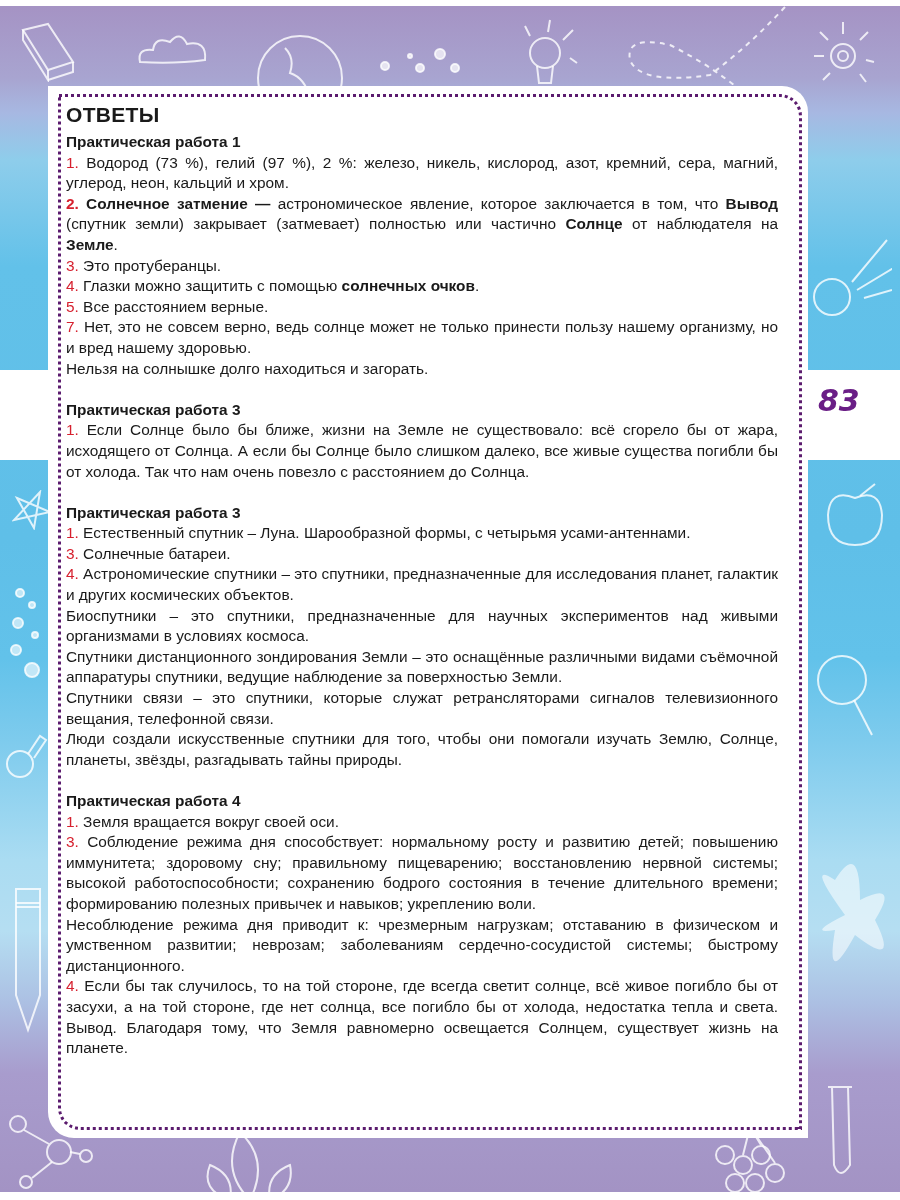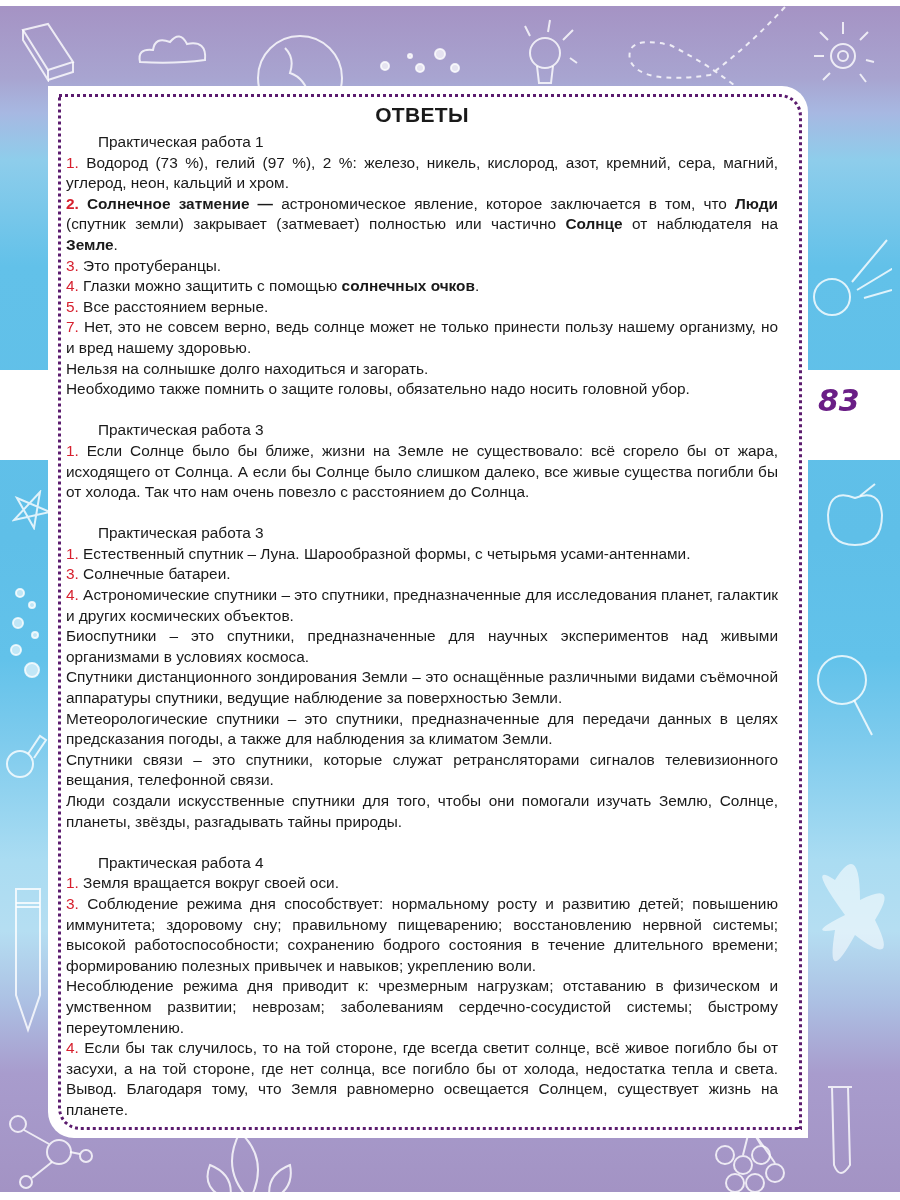--- a/index.html
+++ b/index.html
@@ -33,24 +33,24 @@
   .card-border {
     position: absolute; left: 58px; top: 94px; width: 744px; height: 1036px;
     border: 3px dotted #5b1b6e;
     border-radius: 0 22px 0 22px;
   }
   .content {
     position: absolute; left: 66px; top: 100px; width: 712px;
     font-size: 15.4px; line-height: 20.6px; color: #1a1a1a;
   }
   .title {
-    text-align: center; font-weight: bold; font-size: 21px;
+    font-weight: bold; font-size: 21px;
     line-height: 30px; margin-bottom: 2px; letter-spacing: 0.3px;
   }
-  .section-head { font-weight: normal; margin-left: 32px; }
+  .section-head { font-weight: bold; }
   .gap { height: 20.6px; }
   .num { color: #d6202e; }
   .b { font-weight: bold; text-align: right; }
   .just { text-align: justify; text-align-last: left; }
   .page-number {
     position: absolute; left: 818px; top: 383px;
     font-family: "DejaVu Sans", sans-serif; font-style: italic;
     font-size: 30px; color: #6a1e86; font-weight: bold;
   }
 </style>
@@ -155,42 +155,40 @@
 <div class="card"></div>
 <div class="card-border"></div>
 
 <div class="page-number">83</div>
 
 <div class="content">
   <div class="title">ОТВЕТЫ</div>
 
   <div class="section-head">Практическая работа 1</div>
   <div class="just"><span class="num">1.</span><span> Водород (73 %), гелий (97 %), 2 %: железо, никель, кислород, азот, кремний, сера, магний, углерод, неон, кальций и хром.</span></div>
-  <div class="just"><span class="num b">2.</span><span class="b"> Солнечное затмение —</span><span> астрономическое явление, которое заключается в том, что </span><span class="b">Люди</span><span> (спутник земли) закрывает (затмевает) полностью или частично </span><span class="b">Солнце</span><span> от наблюдателя на </span><span class="b">Земле</span><span>.</span></div>
+  <div class="just"><span class="num b">2.</span><span class="b"> Солнечное затмение —</span><span> астрономическое явление, которое заключается в том, что </span><span class="b">Вывод</span><span> (спутник земли) закрывает (затмевает) полностью или частично </span><span class="b">Солнце</span><span> от наблюдателя на </span><span class="b">Земле</span><span>.</span></div>
   <div><span class="num">3.</span><span> Это протуберанцы.</span></div>
   <div><span class="num">4.</span><span> Глазки можно защитить с помощью </span><span class="b">солнечных очков</span><span>.</span></div>
   <div><span class="num">5.</span><span> Все расстоянием верные.</span></div>
   <div class="just"><span class="num">7.</span><span> Нет, это не совсем верно, ведь солнце может не только принести пользу нашему организму, но и вред нашему здоровью.</span></div>
   <div class="just">Нельзя на солнышке долго находиться и загорать.</div>
-  <div class="just">Необходимо также помнить о защите головы, обязательно надо носить головной убор.</div>
   <div class="gap"></div>
 
   <div class="section-head">Практическая работа 3</div>
   <div class="just"><span class="num">1.</span><span> Если Солнце было бы ближе, жизни на Земле не существовало: всё сгорело бы от жара, исходящего от Солнца. А если бы Солнце было слишком далеко, все живые существа погибли бы от холода. Так что нам очень повезло с расстоянием до Солнца.</span></div>
   <div class="gap"></div>
 
   <div class="section-head">Практическая работа 3</div>
   <div><span class="num">1.</span><span> Естественный спутник – Луна. Шарообразной формы, с четырьмя усами-антеннами.</span></div>
   <div><span class="num">3.</span><span> Солнечные батареи.</span></div>
   <div class="just"><span class="num">4.</span><span> Астрономические спутники – это спутники, предназначенные для исследования планет, галактик и других космических объектов.</span></div>
   <div class="just">Биоспутники – это спутники, предназначенные для научных экспериментов над живыми организмами в условиях космоса.</div>
   <div class="just">Спутники дистанционного зондирования Земли – это оснащённые различными видами съёмочной аппаратуры спутники, ведущие наблюдение за поверхностью Земли.</div>
-  <div class="just">Метеорологические спутники – это спутники, предназначенные для передачи данных в целях предсказания погоды, а также для наблюдения за климатом Земли.</div>
   <div class="just">Спутники связи – это спутники, которые  служат ретрансляторами сигналов телевизионного вещания, телефонной связи.</div>
   <div class="just">Люди создали искусственные спутники для того, чтобы они помогали изучать Землю, Солнце, планеты, звёзды, разгадывать тайны природы.</div>
   <div class="gap"></div>
 
   <div class="section-head">Практическая работа 4</div>
   <div><span class="num">1.</span><span> Земля вращается вокруг своей оси.</span></div>
   <div class="just"><span class="num">3.</span><span> Соблюдение режима дня способствует: нормальному росту и развитию детей; повышению иммунитета; здоровому сну; правильному пищеварению; восстановлению нервной системы; высокой работоспособности; сохранению бодрого состояния в течение длительного времени; формированию полезных привычек и навыков; укреплению воли.</span></div>
-  <div class="just">Несоблюдение режима дня приводит к: чрезмерным нагрузкам; отставанию в физическом и умственном развитии; неврозам; заболеваниям сердечно-сосудистой системы; быстрому переутомлению.</div>
+  <div class="just">Несоблюдение режима дня приводит к: чрезмерным нагрузкам; отставанию в физическом и умственном развитии; неврозам; заболеваниям сердечно-сосудистой системы; быстрому дистанционного.</div>
   <div class="just"><span class="num">4.</span><span> Если бы так случилось, то на той стороне, где всегда светит солнце, всё живое погибло бы от засухи, а на той стороне, где нет солнца, все погибло бы от холода, недостатка тепла и света. Вывод. Благодаря тому, что Земля равномерно освещается Солнцем, существует жизнь на планете.</span></div>
 </div>
 
 </body></html>

